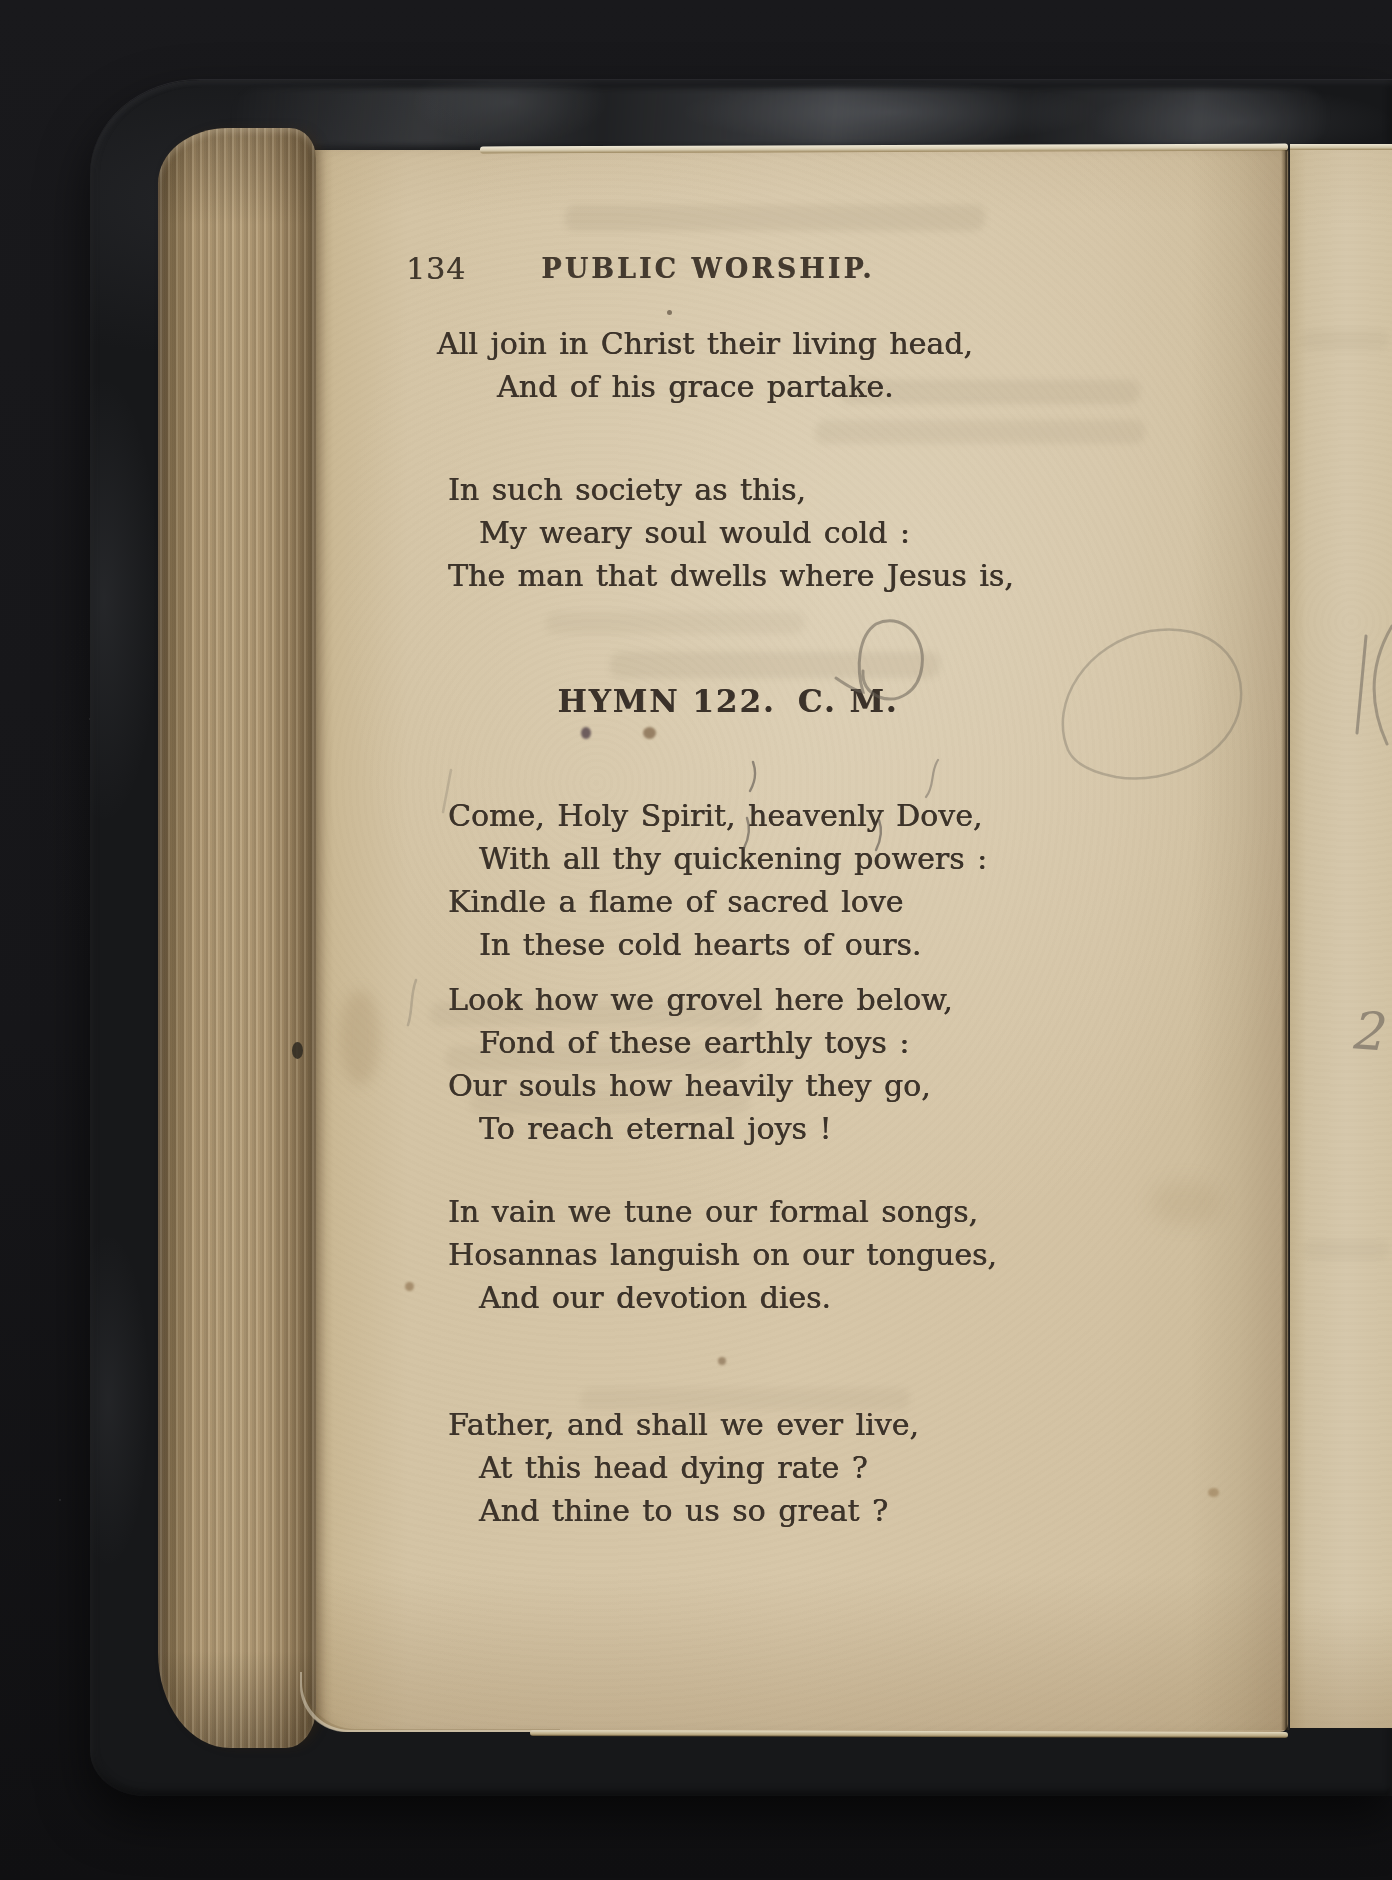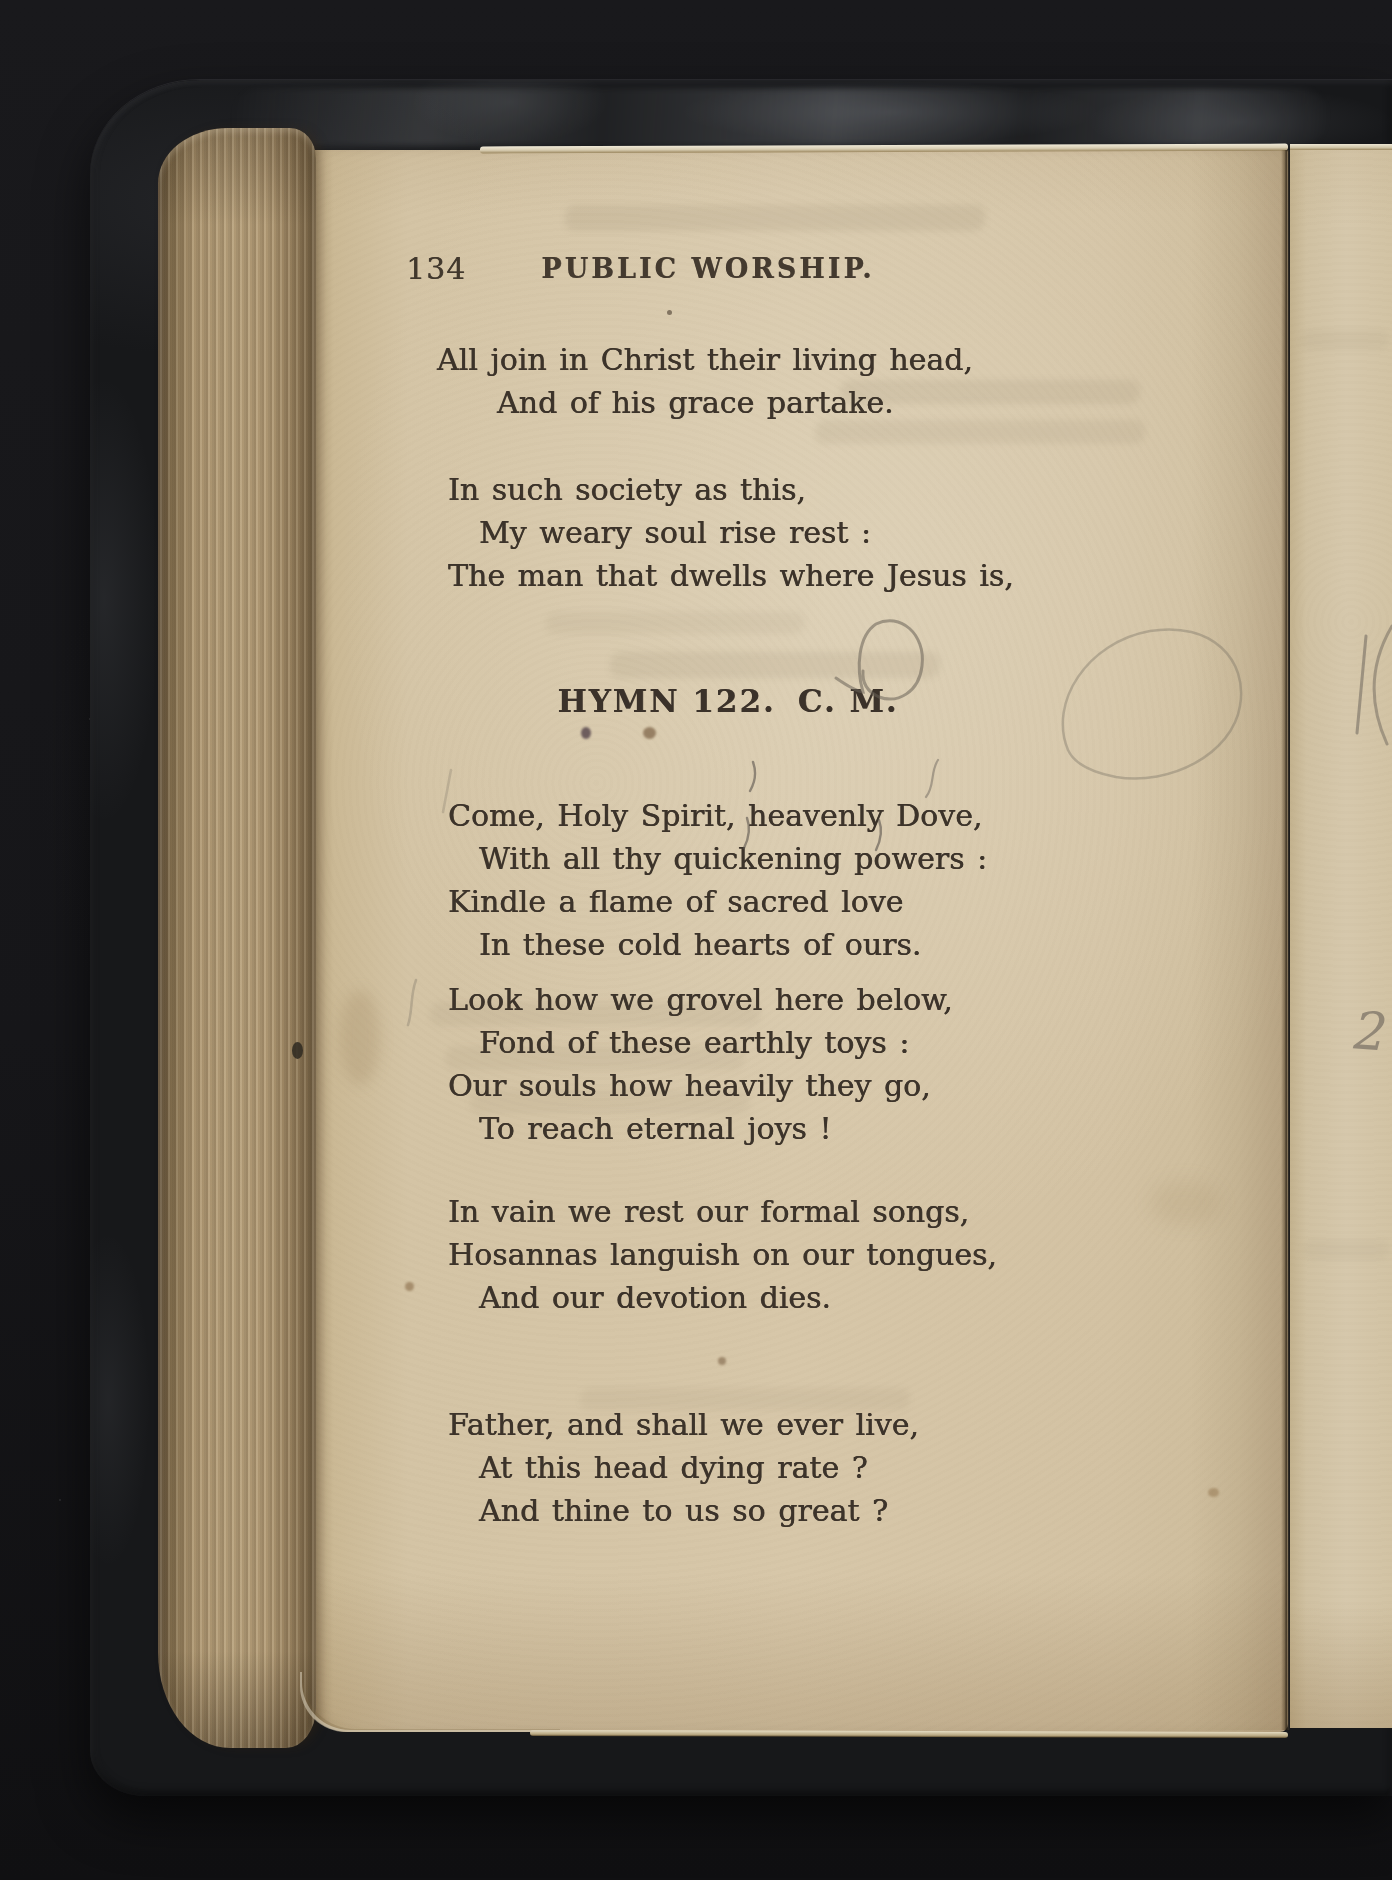--- a/index.html
+++ b/index.html
@@ -79,21 +79,21 @@
   .content{position:absolute;left:370px;top:0;width:650px;height:100%;color:#3c332a;}
   .page-head{position:absolute;top:247px;left:0;width:100%;height:43px;line-height:43px;}
   .page-num{position:absolute;left:36px;top:0;font-size:30px;letter-spacing:1px;color:#41382d;
     text-shadow:.4px 0 0 rgba(58,49,40,.8);}
   .running-title{display:block;text-align:center;padding-left:26px;font-size:27px;font-weight:bold;
     letter-spacing:3px;color:#443a2f;text-shadow:.3px 0 0 rgba(58,49,40,.6);}
   .stanza{position:absolute;left:0;width:100%;}
   .stanza p{margin:0;height:43px;line-height:43px;font-size:30px;padding-left:78px;
     word-spacing:3px;text-shadow:.4px 0 0 rgba(58,49,40,.85), -.2px 0 0 rgba(58,49,40,.45);}
   .stanza p.ind{padding-left:109px;}
-  .st-a{top:338px;}  .st-a p.l1{padding-left:67px;}  .st-a p.l2{padding-left:127px;}
+  .st-a{top:322px;}  .st-a p.l1{padding-left:67px;}  .st-a p.l2{padding-left:127px;}
   .st-b{top:468px;}
   .hymn-head{position:absolute;top:680px;left:0;width:100%;height:43px;line-height:43px;
     text-align:center;transform:translateX(33px);font-weight:bold;font-size:31px;
     letter-spacing:2px;color:#3b322a;text-shadow:.4px 0 0 rgba(58,49,40,.7);}
   .hymn-head .meter{margin-left:22px;}
   .st-1{top:765px;margin-top:29px;} .st-2{top:978px;} .st-3{top:1190px;} .st-4{top:1403px;}
   
   .ghost{position:absolute;background:rgba(115,100,75,.20);border-radius:10px;
     filter:blur(3.5px);transform:skewX(-2deg);}
   .spot{position:absolute;border-radius:50%;}
@@ -148,21 +148,21 @@
       <span class="running-title">PUBLIC WORSHIP.</span>
     </div>
 
     <div class="stanza st-a">
       <p class="l1">All join in Christ their living head,</p>
       <p class="l2">And of his grace partake.</p>
     </div>
 
     <div class="stanza st-b">
       <p>In such society as this,</p>
-      <p class="ind">My weary soul rise rest :</p>
+      <p class="ind">My weary soul would cold :</p>
       <p>The man that dwells where Jesus is,</p>
     </div>
 
     <div class="hymn-head">
       <span>HYMN 122.</span><span class="meter">C. M.</span>
     </div>
 
     <div class="stanza st-1">
       <p>Come, Holy Spirit, heavenly Dove,</p>
       <p class="ind">With all thy quickening powers :</p>
@@ -171,21 +171,21 @@
     </div>
 
     <div class="stanza st-2">
       <p>Look how we grovel here below,</p>
       <p class="ind">Fond of these earthly toys :</p>
       <p>Our souls how heavily they go,</p>
       <p class="ind">To reach eternal joys !</p>
     </div>
 
     <div class="stanza st-3">
-      <p>In vain we rest our formal songs,</p>
+      <p>In vain we tune our formal songs,</p>
       <p>Hosannas languish on our tongues,</p>
       <p class="ind">And our devotion dies.</p>
     </div>
 
     <div class="stanza st-4">
       <p>Father, and shall we ever live,</p>
       <p class="ind">At this head dying rate ?</p>
       <p class="ind">And thine to us so great ?</p>
     </div>
 

